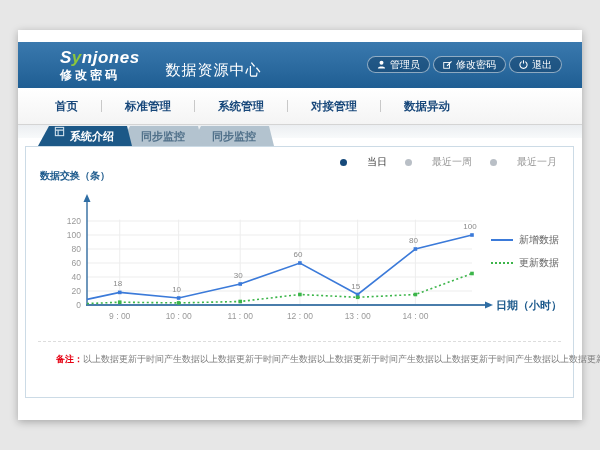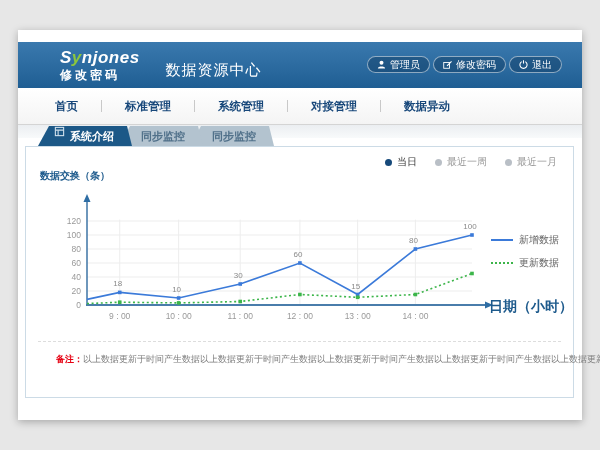--- a/index.html
+++ b/index.html
@@ -39,27 +39,27 @@
   .tab + .tab { margin-left:-13px; }
   .tab.active { background:#1c5887; color:#fff; z-index:6; position:relative;
                 display:flex; gap:5px; padding-left:16px; }
   .tab:nth-child(2){ z-index:4; } .tab:nth-child(3){ z-index:3; }
 
   
   .panel { position:absolute; left:7px; top:116px; width:549px; height:252px;
            background:#fff; border:1px solid #ccdbe6; }
 
   .radios { position:absolute; top:8px; right:16px; display:flex; gap:18px; align-items:center; }
-  .radio-item { display:flex; align-items:center; gap:5px; font-size:10px; color:#999; cursor:pointer; }
+  .radio-item { display:flex; align-items:center; gap:20px; font-size:10px; color:#999; cursor:pointer; }
   .radio-item .dot { width:7px; height:7px; border-radius:50%; background:#b9bfc6; }
   .radio-item.selected { color:#333; }
   .radio-item.selected .dot { background:#16497a; }
 
   .ylabel { position:absolute; left:14px; top:22px; font-size:10px; font-weight:bold; color:#1d5a8c; }
-  .xlabel { position:absolute; right:0; top:151px; font-size:14px; font-weight:bold; color:#1d5a8c;font-family:Liberation Mono, monospace; }
+  .xlabel { position:absolute; right:11px; top:151px; font-size:11px; font-weight:bold; color:#1d5a8c;font-family:Liberation Mono, monospace; }
 
   #chart { position:absolute; left:6px; top:40px; }
   .tick { font-size:8.5px; fill:#999; }
   .plabel { font-size:8px; fill:#8a8a8a; }
 
   .chart-legend { position:absolute; right:14px; top:86px; }
   .leg-row { display:flex; align-items:center; gap:6px; margin-bottom:9px; }
   .swatch { width:22px; height:0; border-top:2px solid #3b7ad9; }
   .leg-label { font-size:10px; color:#666; }
 

